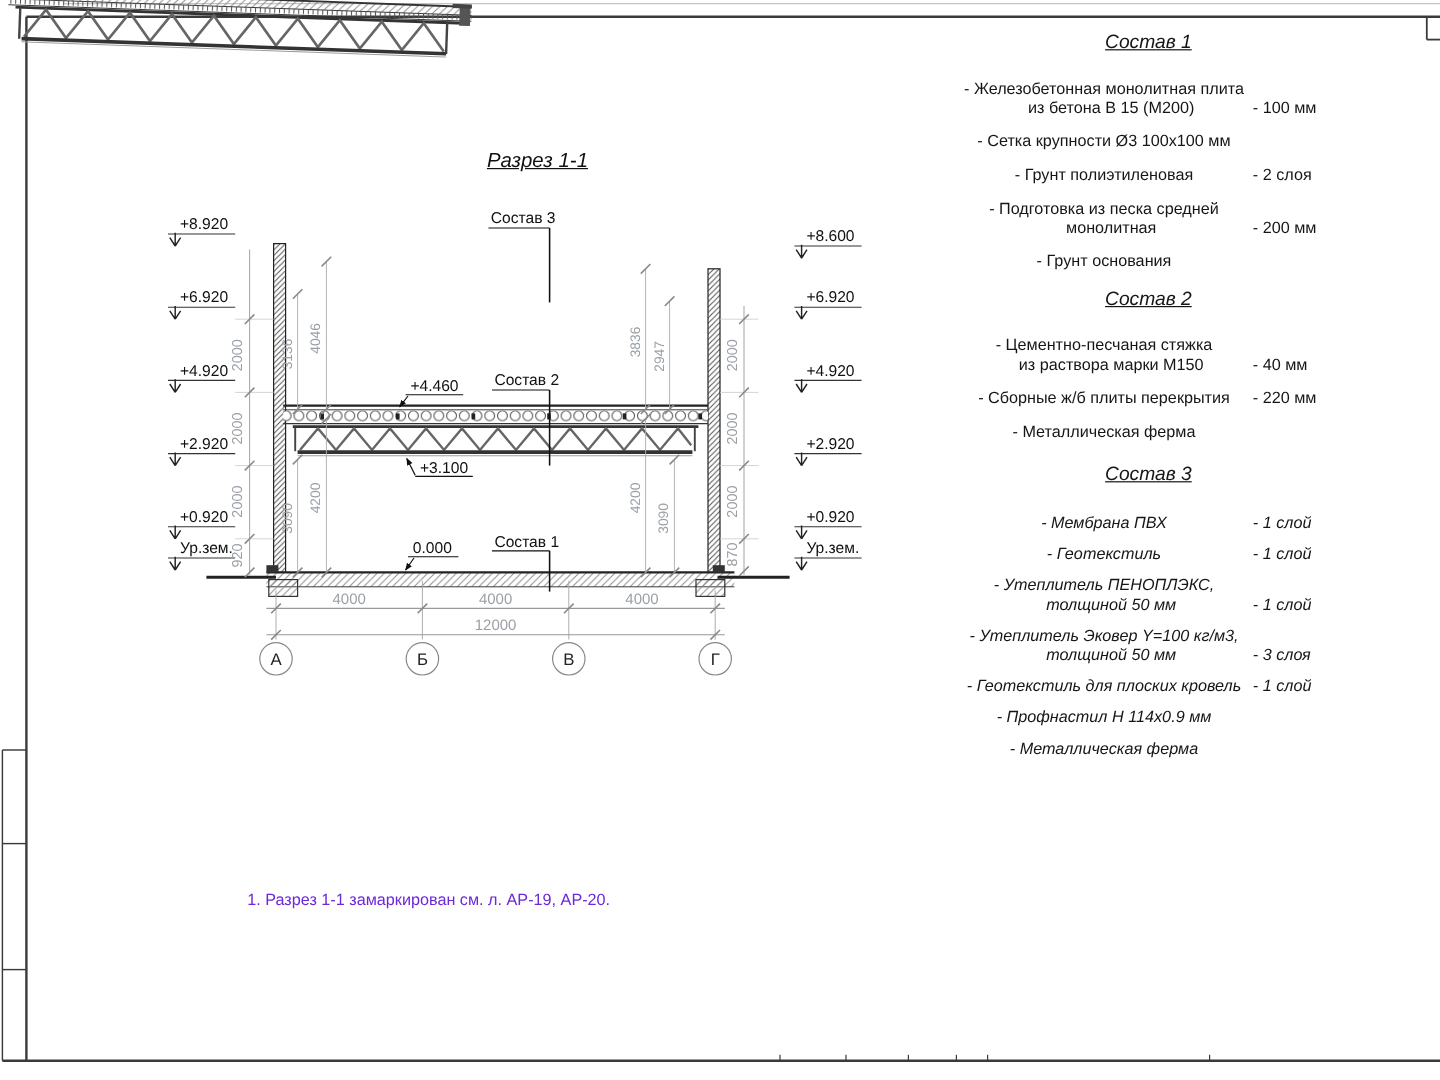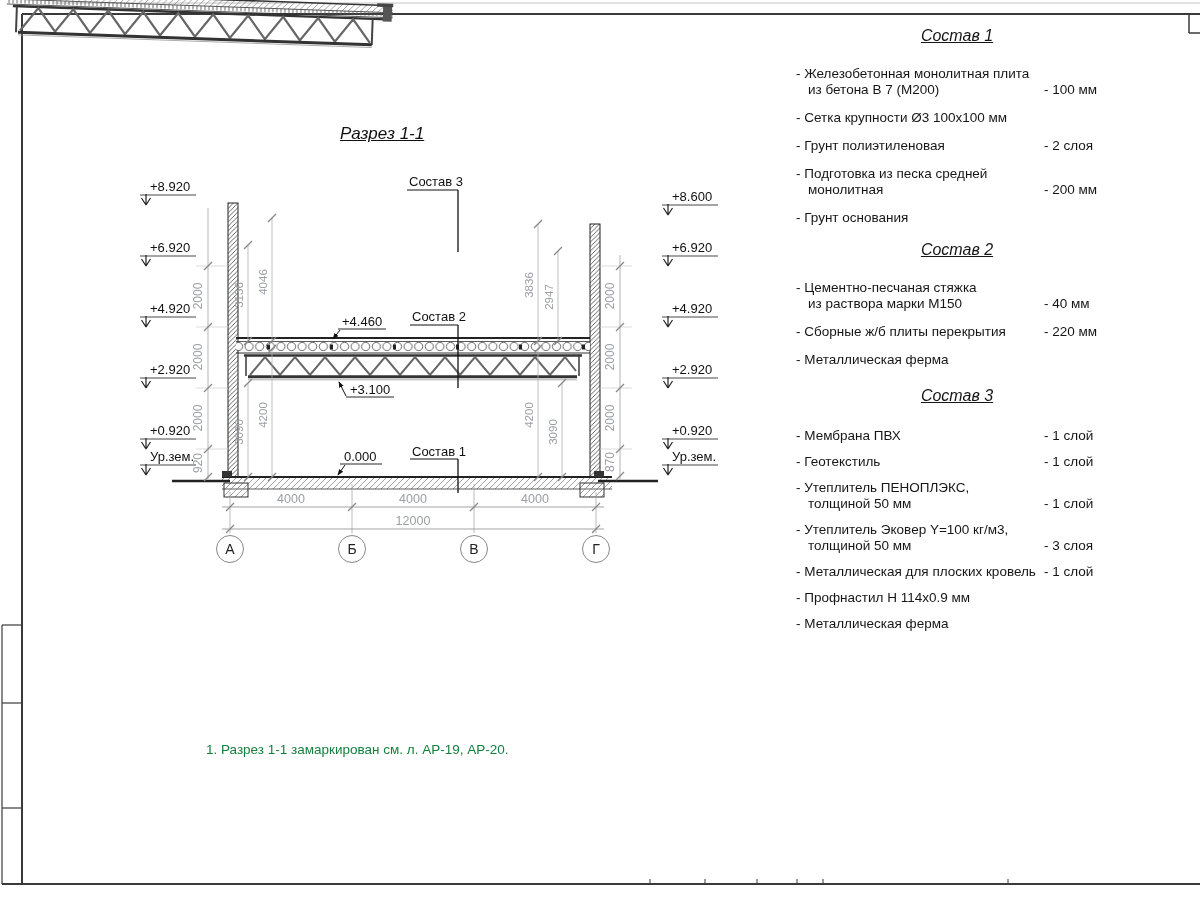--- a/index.html
+++ b/index.html
@@ -1,30 +1,30 @@
 <!DOCTYPE html>
 <html><head>
 <meta charset="utf-8">
 <style>
   html,body{margin:0;padding:0;background:#e8e8e8;}
   #sheet{position:relative;width:1200px;height:900px;background:#ffffff;overflow:hidden;
          font-family:"Liberation Sans",sans-serif;color:#1a1a1a;}
   #drawing-svg{position:absolute;left:0;top:0;}
   svg text{font-family:"Liberation Sans",sans-serif;}
-  .view-title{position:absolute;left:340px;top:124px;width:150px;text-align:left;
+  .view-title{position:absolute;left:340px;top:124px;width:150px;text-align:right;
       font-size:17px;font-style:italic;text-decoration:underline;color:#111;}
-  .note{position:absolute;left:206px;top:742px;font-size:13.5px;color:#15803d;}
+  .note{position:absolute;left:206px;top:742px;font-size:13.5px;color:#6d28d9;}
   .comp-panel{position:absolute;left:792px;top:28px;width:330px;font-size:13.5px;line-height:16px;color:#161616;}
   .comp-title{font-size:16px;font-style:italic;text-align:center;text-decoration:underline;
       margin:0 0 22px 0;font-weight:normal;}
   .comp-title.t2{margin-top:16px;}
   .comp-title.t3{margin-top:20px;margin-bottom:24px;}
   .comp-item{display:flex;align-items:flex-end;margin-bottom:12px;}
-  .comp-list.c3 .comp-item{margin-bottom:10px;}
-  .ci-name{flex:1;padding-left:4px;}
+  .comp-list.c3 .comp-item{margin-bottom:10px;font-style:italic;}
+  .ci-name{flex:1;padding-left:4px;text-align:center;}
   .ci-line2{padding-left:12px;}
   .ci-line2:empty{display:none;}
   .ci-value{width:78px;flex:none;}
 </style>
 </head>
 <body>
 
 <div id="sheet">
 
   <svg id="drawing-svg" width="1200" height="900" viewBox="0 0 1200 900">
@@ -355,21 +355,21 @@
 
   <div class="view-title">Разрез 1-1</div>
 
   <div class="comp-panel">
 
     <h3 class="comp-title">Состав 1</h3>
     <div class="comp-list c1">
       <div class="comp-item">
         <div class="ci-name">
             <div>- Железобетонная  монолитная плита</div>
-            <div class="ci-line2">из бетона В 7 (М200)</div>
+            <div class="ci-line2">из бетона В 15 (М200)</div>
           </div>
         <div class="ci-value">- 100 мм</div>
       </div>
       <div class="comp-item">
         <div class="ci-name">
             <div>- Сетка крупности Ø3 100х100 мм</div>
           </div>
         <div class="ci-value"></div>
       </div>
       <div class="comp-item">
@@ -439,21 +439,21 @@
       </div>
       <div class="comp-item">
         <div class="ci-name">
             <div>- Утеплитель Эковер Y=100 кг/м3,</div>
             <div class="ci-line2">толщиной 50 мм</div>
           </div>
         <div class="ci-value">- 3 слоя</div>
       </div>
       <div class="comp-item">
         <div class="ci-name">
-            <div>- Металлическая для плоских кровель</div>
+            <div>- Геотекстиль для плоских кровель</div>
           </div>
         <div class="ci-value">- 1 слой</div>
       </div>
       <div class="comp-item">
         <div class="ci-name">
             <div>- Профнастил Н 114х0.9 мм</div>
           </div>
         <div class="ci-value"></div>
       </div>
       <div class="comp-item">

